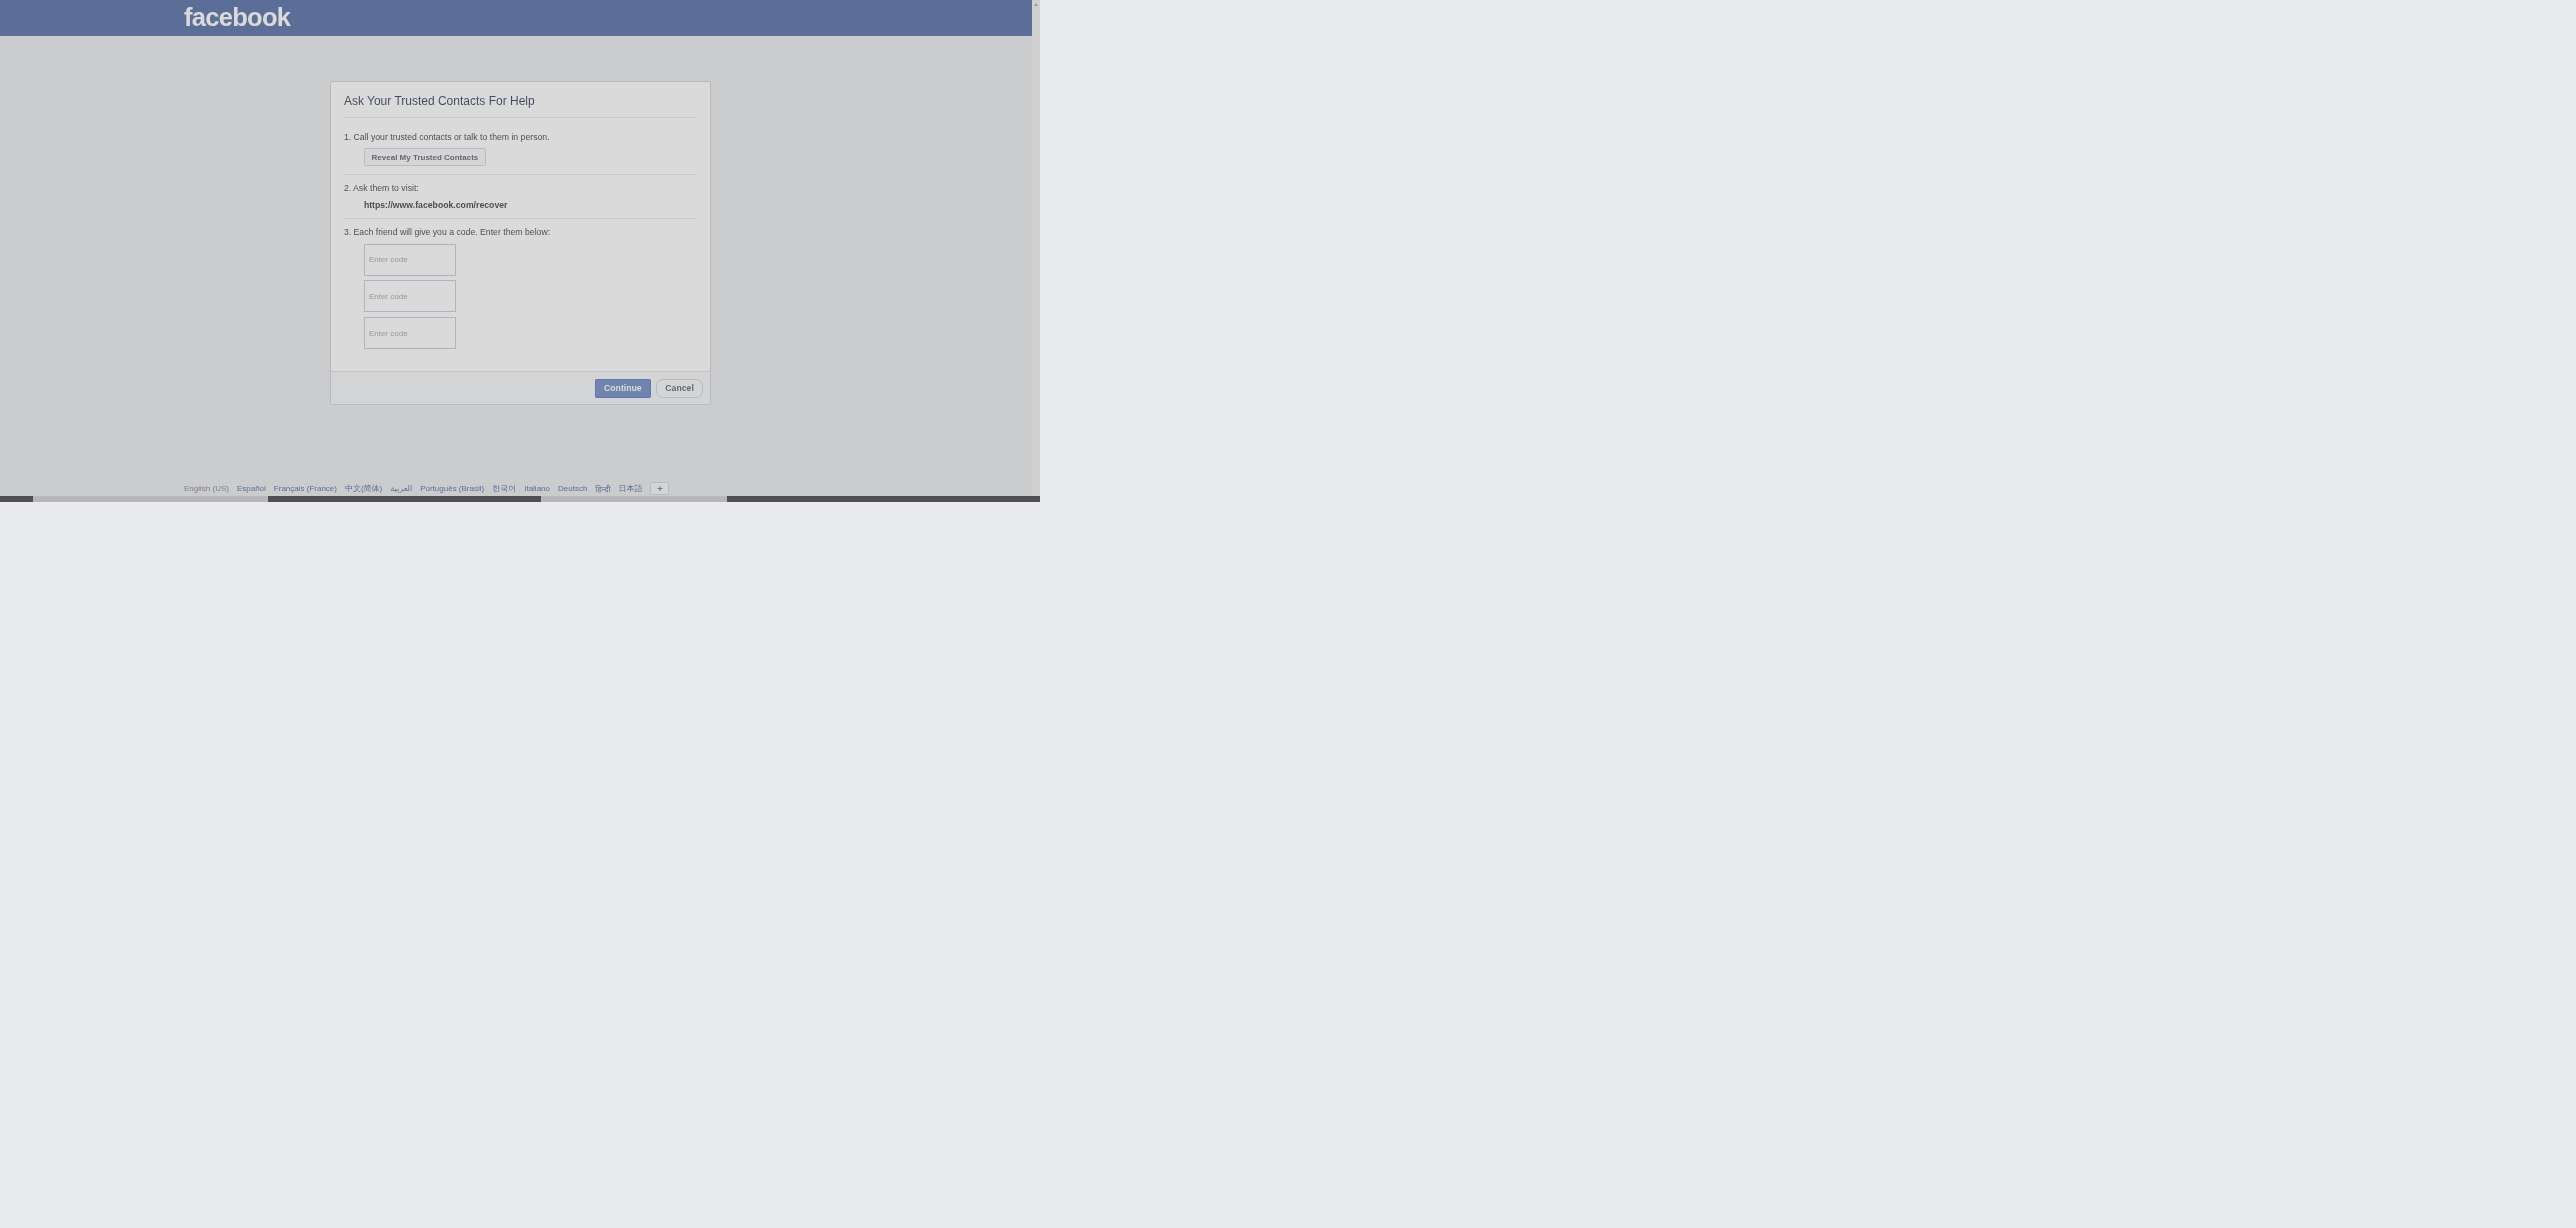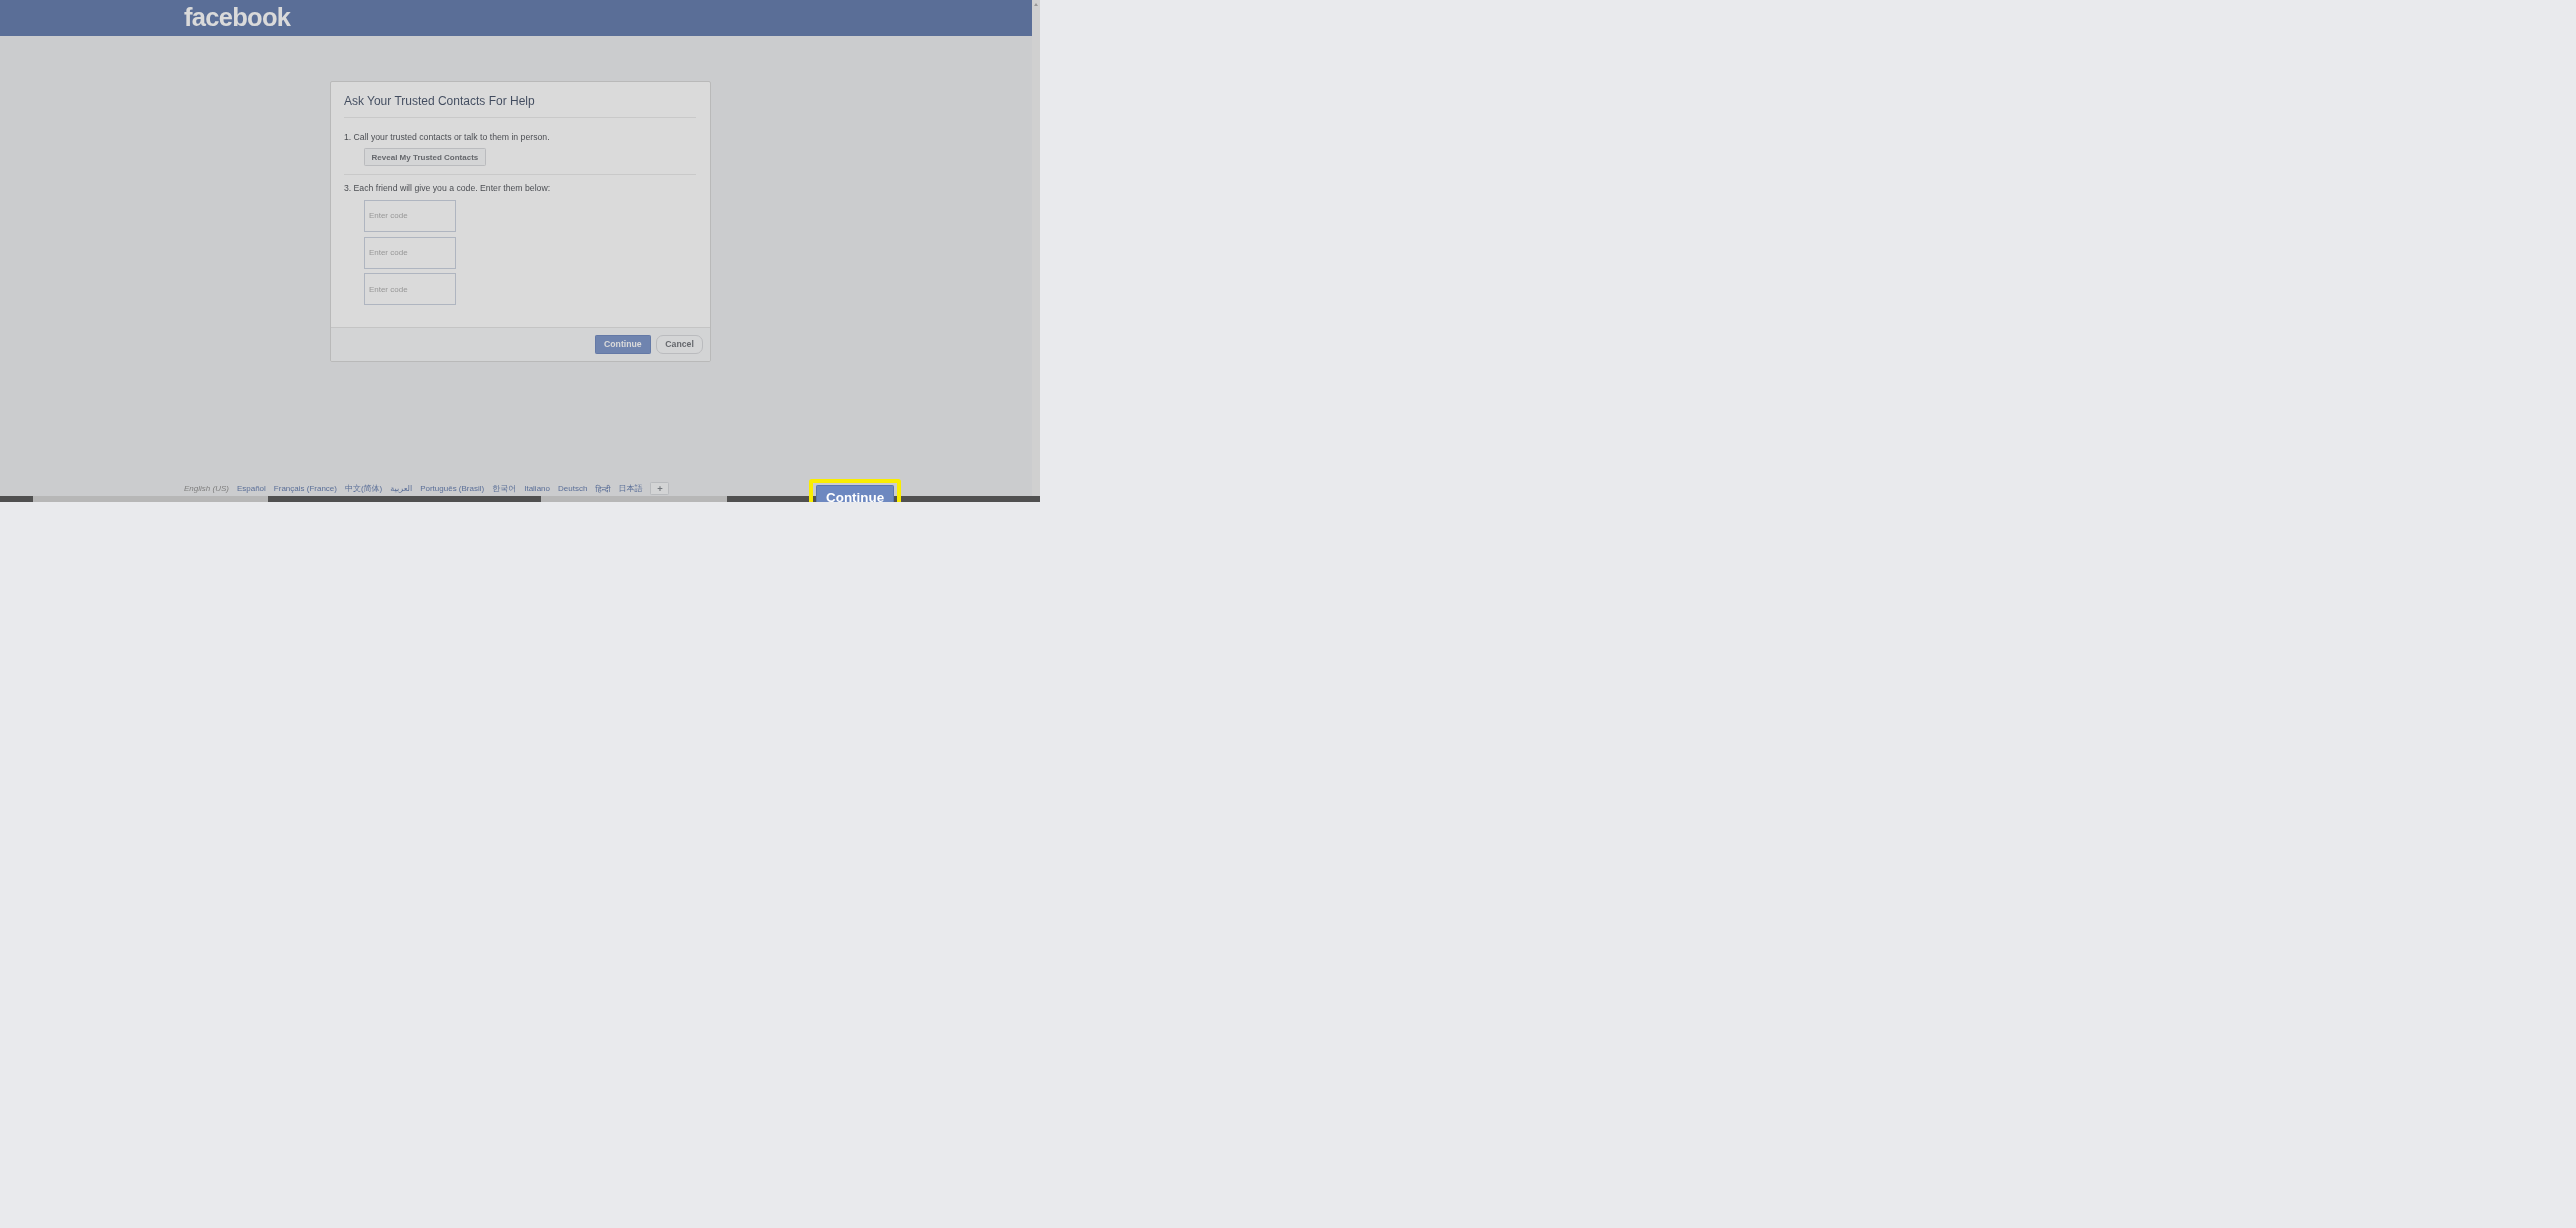--- a/index.html
+++ b/index.html
@@ -148,21 +148,20 @@
       right: 0;
       font-size: 8px;
     }
     .lang-list {
       display: flex;
       gap: 8px;
       align-items: center;
     }
     .lang-current {
       color: #737373;
-      font-style: italic;
     }
     .lang-link {
       color: #385898;
       cursor: pointer;
     }
     .lang-plus {
       background: #f5f6f7;
       border: 0.7px solid #ccd0d5;
       width: 19px;
       height: 13.4px;
@@ -266,20 +265,24 @@
 <div class="content-wrapper">
   <div class="card">
     <div class="card-title">Ask Your Trusted Contacts For Help</div>
     <div class="card-body">
 
       <div class="section">
         <div class="section-text">1. Call your trusted contacts or talk to them in person.</div>
         <button class="reveal-btn">Reveal My Trusted Contacts</button>
       </div>
 
+      <div class="section">
+        <div class="section-text">2. Ask them to visit:</div>
+        <div class="recover-url">https://www.facebook.com/recover</div>
+      </div>
 
       <div class="section">
         <div class="section-text">3. Each friend will give you a code. Enter them below:</div>
         <div class="code-inputs">
           <input class="code-input" placeholder="Enter code" style="">
           <input class="code-input" placeholder="Enter code" style="">
           <input class="code-input" placeholder="Enter code" style="">
         </div>
       </div>
 

